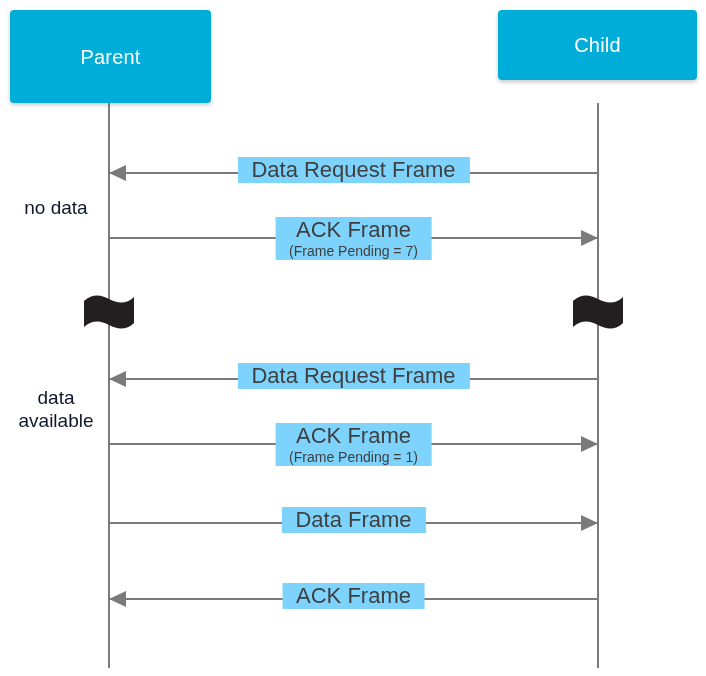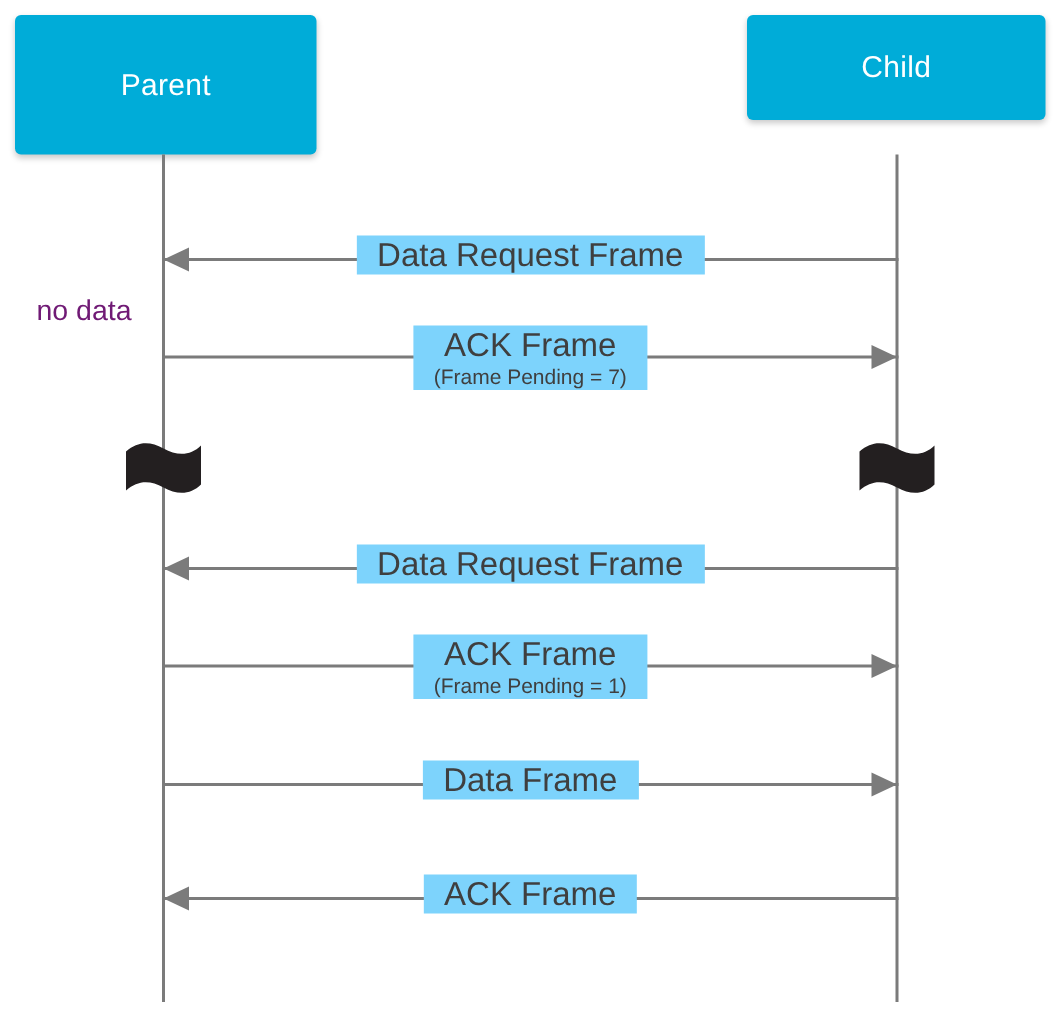--- a/index.html
+++ b/index.html
@@ -104,21 +104,21 @@
     color: #3F3F3F;
   }
   
   .msg-text.single { top: -15px; }
   
   .msg-text.double { top: -20px; }
 
   
   .note {
     position: absolute;
-    color: #701a75;
+    color: #0f172a;
     font-size: 19px;
     line-height: 23px;
     text-align: center;
     white-space: pre-line;
   }
   #note-no-data   { left: 8px;  top: 196px; width: 96px; }
   #note-available { left: 8px;  top: 386px; width: 96px; }
 
   
   .break-marker {
@@ -200,14 +200,16 @@
 
   <div class="message" style="top:598px;">
     <div class="msg-line"></div>
     <div class="arrowhead left"></div>
     <div class="msg-text single">
       <span class="msg-title">ACK Frame</span>
     </div>
   </div>
 
   <div id="note-no-data" class="note">no data</div>
+  <div id="note-available" class="note">data
+available</div>
 
 </div>
 
 </body></html>

